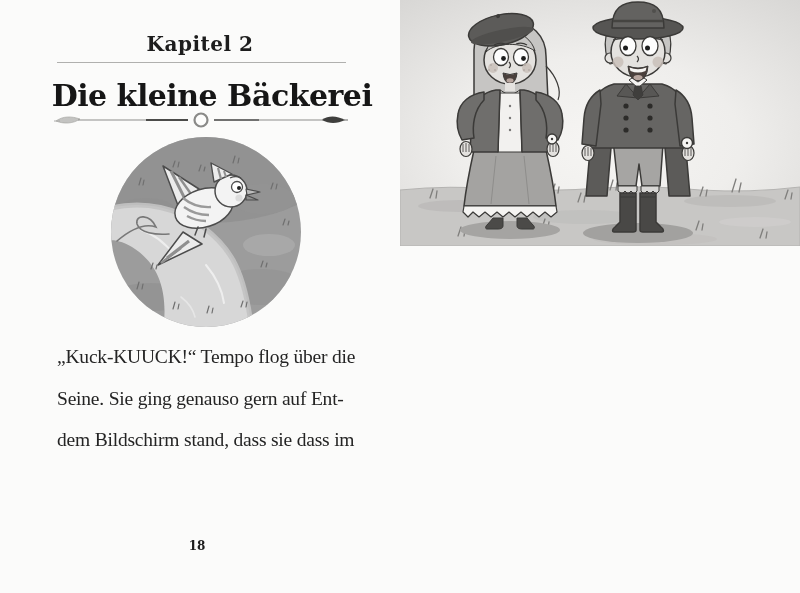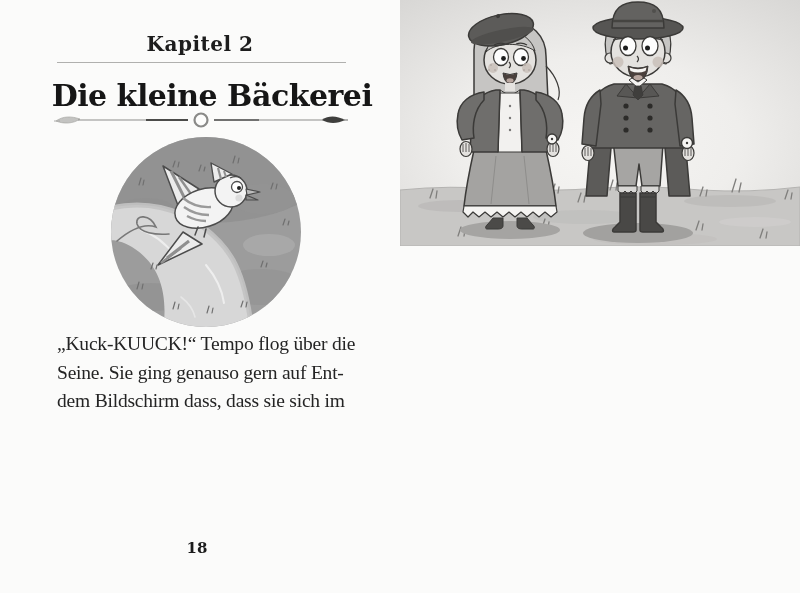--- a/index.html
+++ b/index.html
@@ -25,27 +25,27 @@
     position:absolute;left:0;top:66px;width:400px;margin:12px;text-align:center;
     font-family:"DejaVu Serif", serif;font-weight:bold;
     font-size:30px;letter-spacing:-.5px;color:#161616;
   }
   .divider{position:absolute;left:54px;top:111px;width:294px;height:18px;}
   .circle-illo{position:absolute;left:111px;top:137px;width:190px;height:190px;}
   .kids-illo{position:absolute;left:0;top:0;width:400px;height:246px;}
 
   .body-text{position:absolute;font-size:19.5px;letter-spacing:-.2px;color:#242424;}
   .left-text{left:57px;top:330px;width:320px;}
-  .line{height:28.5px;line-height:28.5px;white-space:nowrap;}
+  .line{height:28.5px;line-height:28.5px;white-space:nowrap;margin-top:13px;}
   .indent{text-indent:26px;}
 
   .page-num{
     position:absolute;top:539px;
     font-family:"DejaVu Serif", serif;font-weight:bold;
-    font-size:15px;color:#1c1c1c;
+    font-size:12px;color:#1c1c1c;
   }
   .left-num{left:0;width:394px;text-align:center;}
 </style>
 </head>
 <body>
 
 <div class="stage">
 
   <section class="page left">
 
@@ -123,21 +123,21 @@
           <polygon points="135,58 147,63 135,63" fill="#8f8f8f" stroke="#4c4c4c" stroke-width="1.2"></polygon>
           <circle cx="128" cy="61" r="3.6" fill="#dcdcdc"></circle>
           <path d="M87,90 l-3,8 M95,92 l-2,8" stroke="#4c4c4c" stroke-width="1.5" stroke-linecap="round"></path>
         </g>
       </g>
     </svg>
 
     <div class="body-text left-text">
       <div class="line">„Kuck-KUUCK!“ Tempo flog über die</div>
       <div class="line">Seine. Sie ging genauso gern auf Ent-</div>
-      <div class="line">dem Bildschirm dass, dass sie sich im</div>
+      <div class="line">dem Bildschirm stand, dass sie dass im</div>
     </div>
 
     <div class="page-num left-num">18</div>
   </section>
 
   <section class="page right">
 
     <svg class="kids-illo" viewBox="0 0 400 246">
       <defs>
         <radialGradient id="bgGlow" cx="50%" cy="58%" r="78%">

